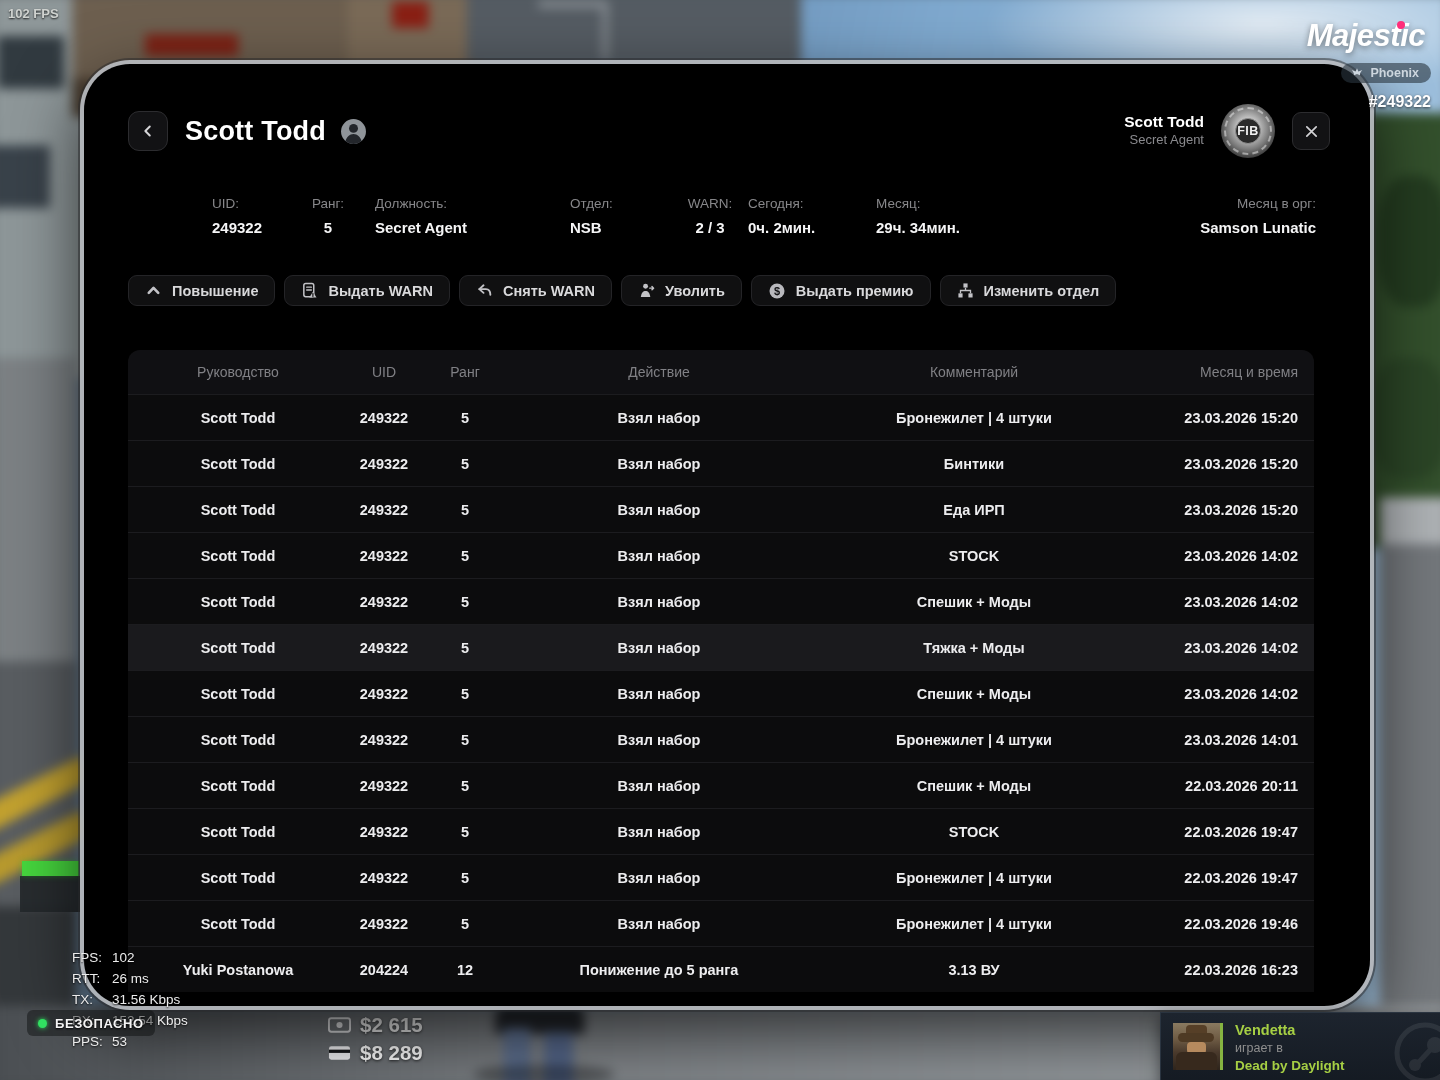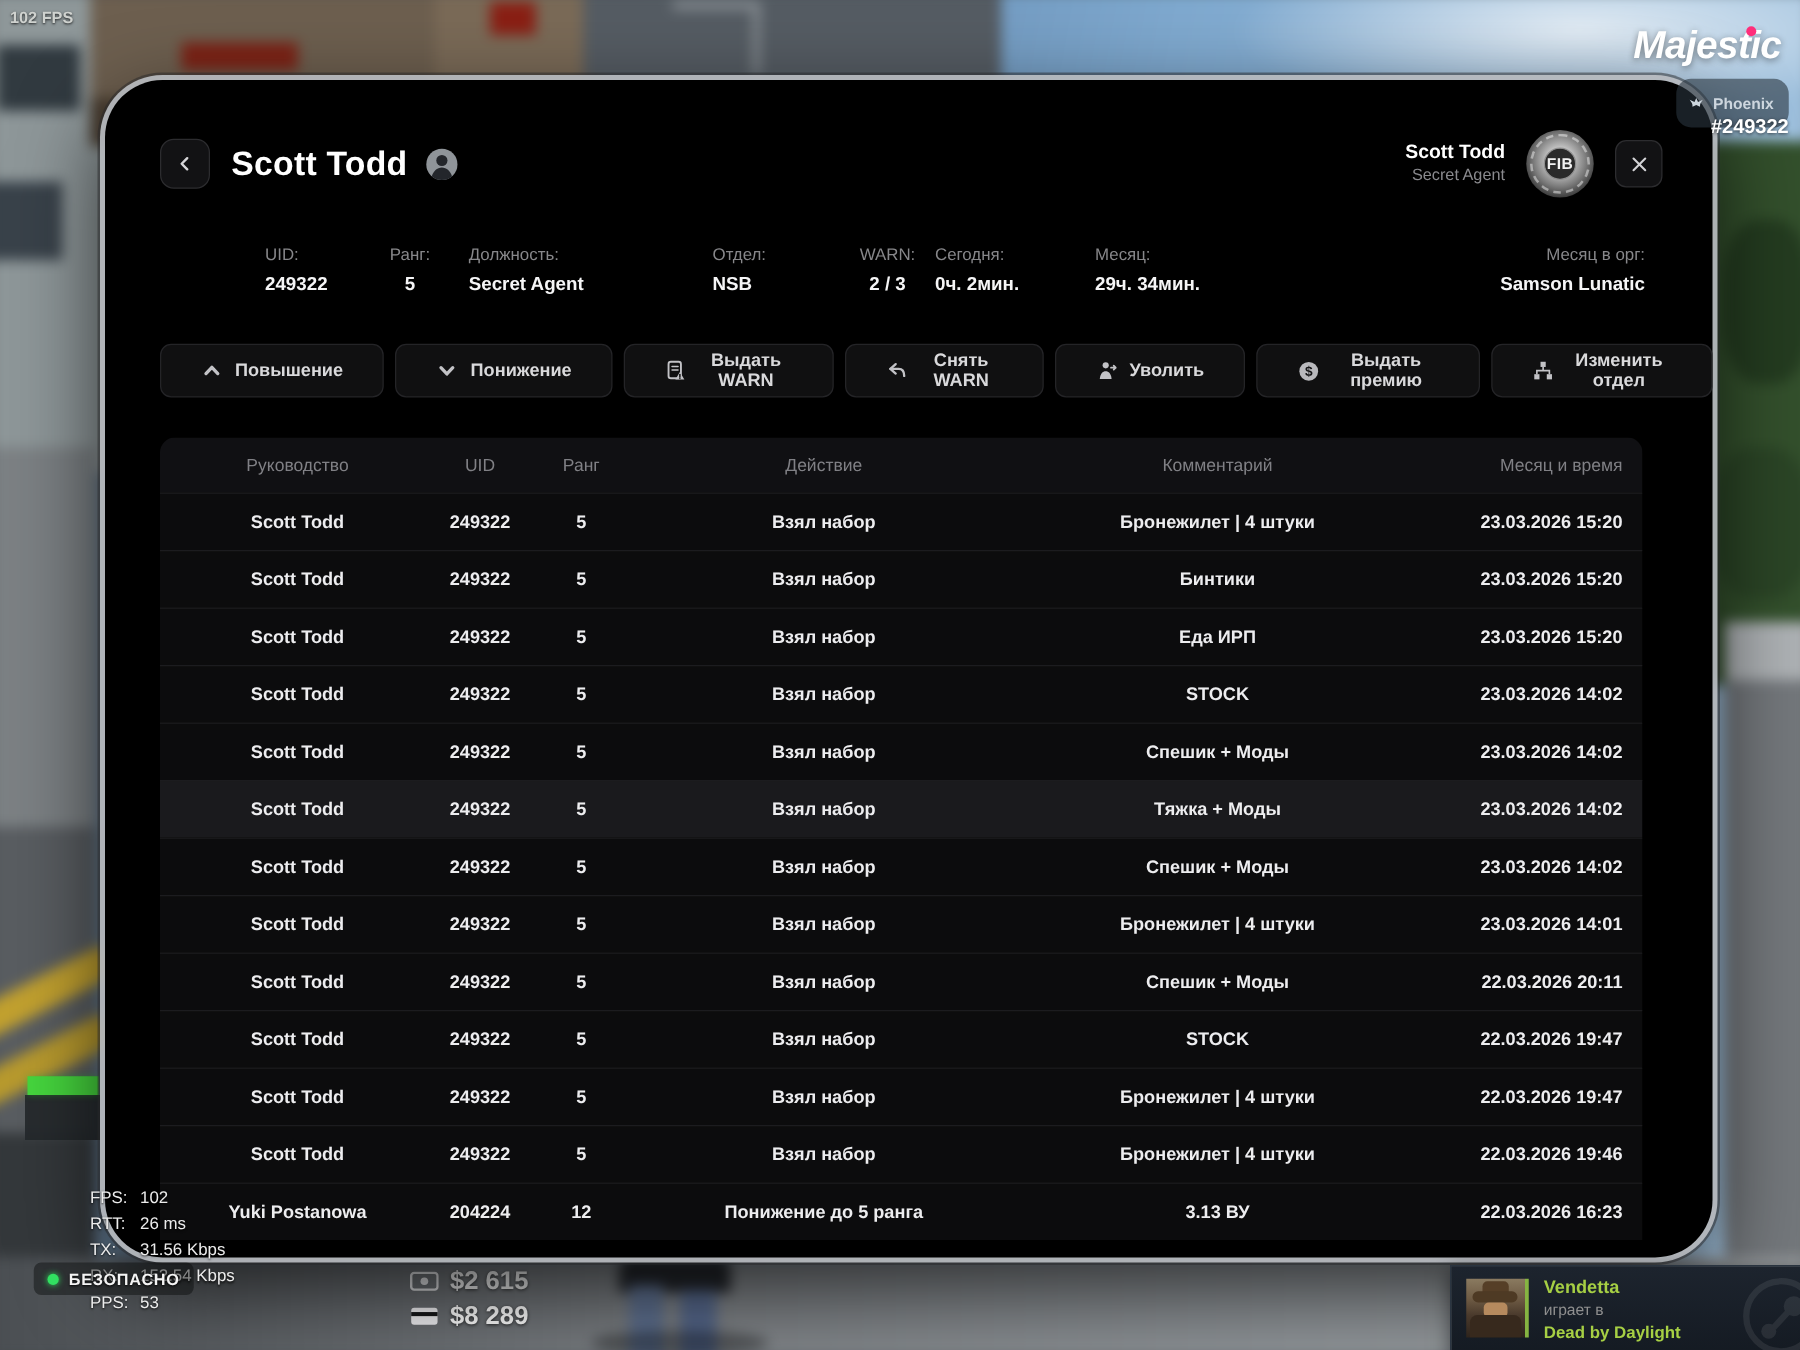--- a/index.html
+++ b/index.html
@@ -38,21 +38,21 @@
   .ped-torso{left:498px;top:1000px;width:88px;height:28px;background:#23262b;border-radius:10px 10px 0 0;}
   .ped-leg1{left:506px;top:1022px;width:27px;height:58px;background:#5d6f8e;}
   .ped-leg2{left:546px;top:1026px;width:29px;height:54px;background:#55678a;}
   .ped-shadow{left:476px;top:1058px;width:140px;height:20px;background:rgba(0,0,0,.35);border-radius:50%;}
 
   
   .hud{position:absolute;z-index:20;}
   .fps-corner{left:8px;top:6px;font-size:13px;font-weight:600;color:#cfd2cf;text-shadow:0 1px 2px rgba(0,0,0,.8);}
   .brand{right:15px;top:18px;font-size:31px;font-weight:800;font-style:italic;letter-spacing:-.5px;color:#fff;text-shadow:0 2px 6px rgba(0,0,0,.45);}
   .brand-dot{position:absolute;right:35px;top:21px;width:8px;height:8px;border-radius:50%;background:#ff2e7a;z-index:21;}
-  .phoenix-pill{right:9px;top:63px;height:39px;display:flex;align-items:center;gap:6px;padding:0 12px 0 9px;
+  .phoenix-pill{right:9px;top:63px;height:20px;display:flex;align-items:center;gap:6px;padding:0 12px 0 9px;
     background:rgba(42,54,64,.6);border-radius:12px;color:#cdd6de;font-size:12.5px;font-weight:700;}
   .player-id{right:9px;top:93px;font-size:16px;font-weight:800;color:#fff;text-shadow:0 1px 3px rgba(0,0,0,.7);}
 
   
   .green-bar{left:22px;top:861px;width:57px;height:15px;background:#46d73e;z-index:3;box-shadow:0 0 6px rgba(40,200,40,.4);}
   .green-bar-base{left:20px;top:876px;width:60px;height:36px;background:rgba(36,40,43,.92);z-index:3;}
   .net-stats{left:72px;top:947px;z-index:30;font-size:13.5px;color:#ececec;text-shadow:0 1px 2px rgba(0,0,0,.9);}
   .net-line{display:flex;height:21px;align-items:center;}
   .net-label{width:40px;}
   .safe-badge{left:27px;top:1010px;height:26px;display:flex;align-items:center;gap:8px;padding:0 11px;
@@ -111,21 +111,21 @@
   .i-rank{left:176px;width:48px;text-align:center;}
   .i-post{left:247px;}
   .i-dept{left:442px;}
   .i-warn{left:554px;width:56px;text-align:center;}
   .i-today{left:600px;margin-left:20px;}
   .i-month{left:748px;}
   .i-hired{right:0;text-align:right;}
 
   
   .actions{position:absolute;left:44px;top:211px;display:flex;gap:9px;}
-  .act-btn{height:43px;display:flex;align-items:center;gap:10px;padding:0 32px;
+  .act-btn{height:31px;display:flex;align-items:center;gap:10px;padding:0 16px;
     background:#101011;border:1px solid #242427;border-radius:9px;cursor:pointer;
     color:#d9d9db;font-size:14.5px;font-weight:600;font-family:"Liberation Sans",sans-serif;}
   .act-btn svg{flex:0 0 auto;}
 
   
   .log-table{position:absolute;left:44px;top:286px;width:1186px;border-radius:12px 12px 0 0;overflow:hidden;}
   .thead,.trow{display:grid;grid-template-columns:200px 112px 50px 338px 292px 194px;align-items:center;}
   .thead{height:44px;background:#101013;color:#808085;font-size:14px;font-weight:500;}
   .trow{height:45px;background:#0c0c0d;border-top:1px solid #1c1c1f;color:#ededef;font-size:14.5px;font-weight:700;cursor:pointer;}
   .trow.hl{background:#1a1a1d;}
@@ -258,26 +258,20 @@
 
   <div class="actions">
     <button class="act-btn">
       <svg width="17" height="17" viewBox="0 0 18 18">
         <path d="M4 11.5 L9 6.2 L14 11.5" fill="none" stroke="#c2c2c6" stroke-width="2.8" stroke-linecap="round" stroke-linejoin="round"></path>
       </svg>
       <span>Повышение</span>
     </button>
     <button class="act-btn">
       <svg width="17" height="17" viewBox="0 0 18 18">
-        <path d="M4 6.5 L9 11.8 L14 6.5" fill="none" stroke="#c2c2c6" stroke-width="2.8" stroke-linecap="round" stroke-linejoin="round"></path>
-      </svg>
-      <span>Понижение</span>
-    </button>
-    <button class="act-btn">
-      <svg width="17" height="17" viewBox="0 0 18 18">
         <rect x="3" y="1.5" width="10.5" height="14" rx="2" fill="none" stroke="#c2c2c6" stroke-width="1.6"></rect>
         <path d="M6 5.5 H11 M6 8.5 H11" stroke="#c2c2c6" stroke-width="1.4" stroke-linecap="round"></path>
         <path d="M12.6 10.2 L16.4 16.5 H8.8 Z" fill="#c2c2c6"></path>
         <path d="M12.6 12.2 V14.2" stroke="#101011" stroke-width="1.3" stroke-linecap="round"></path>
         <circle cx="12.6" cy="15.4" r="0.7" fill="#101011"></circle>
       </svg>
       <span>Выдать WARN</span>
     </button>
     <button class="act-btn">
       <svg width="17" height="17" viewBox="0 0 18 18">

